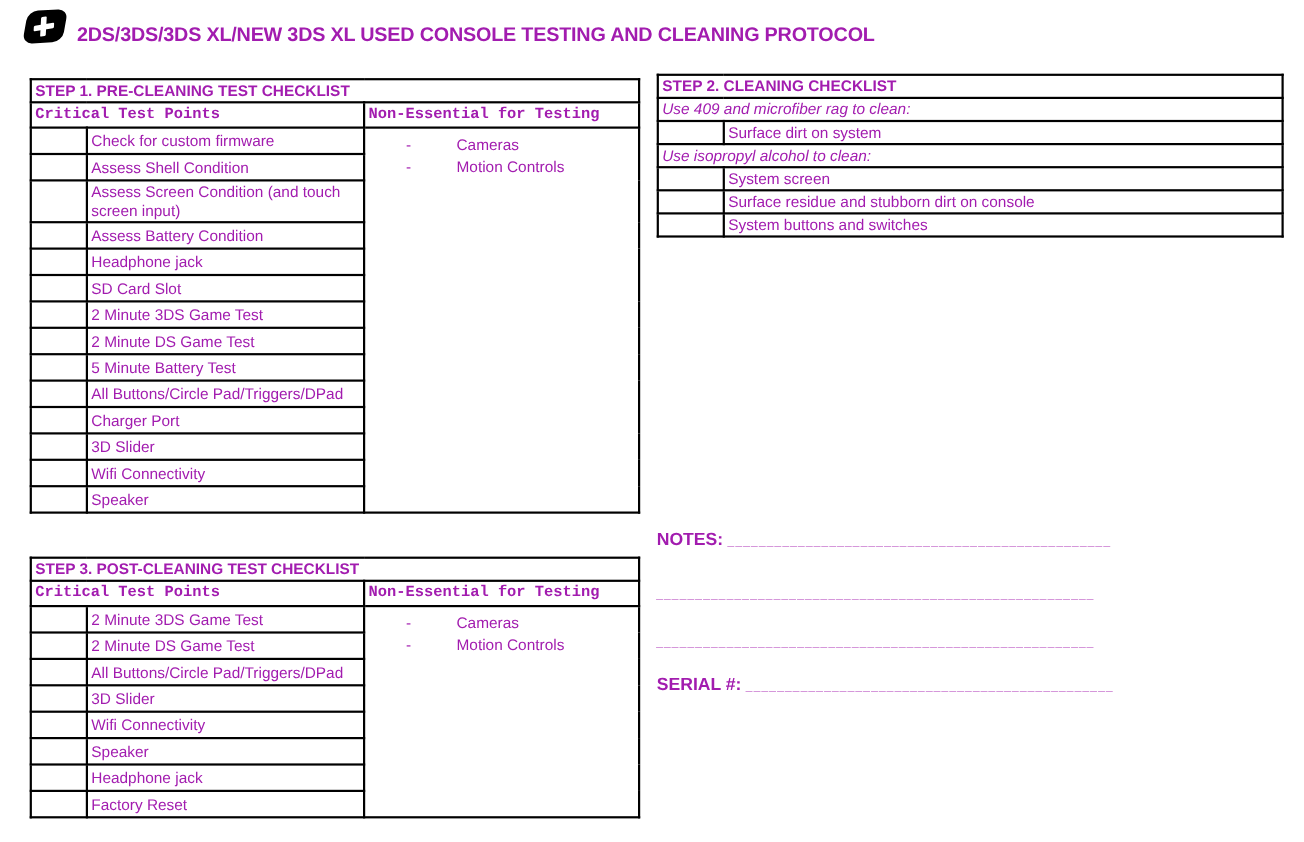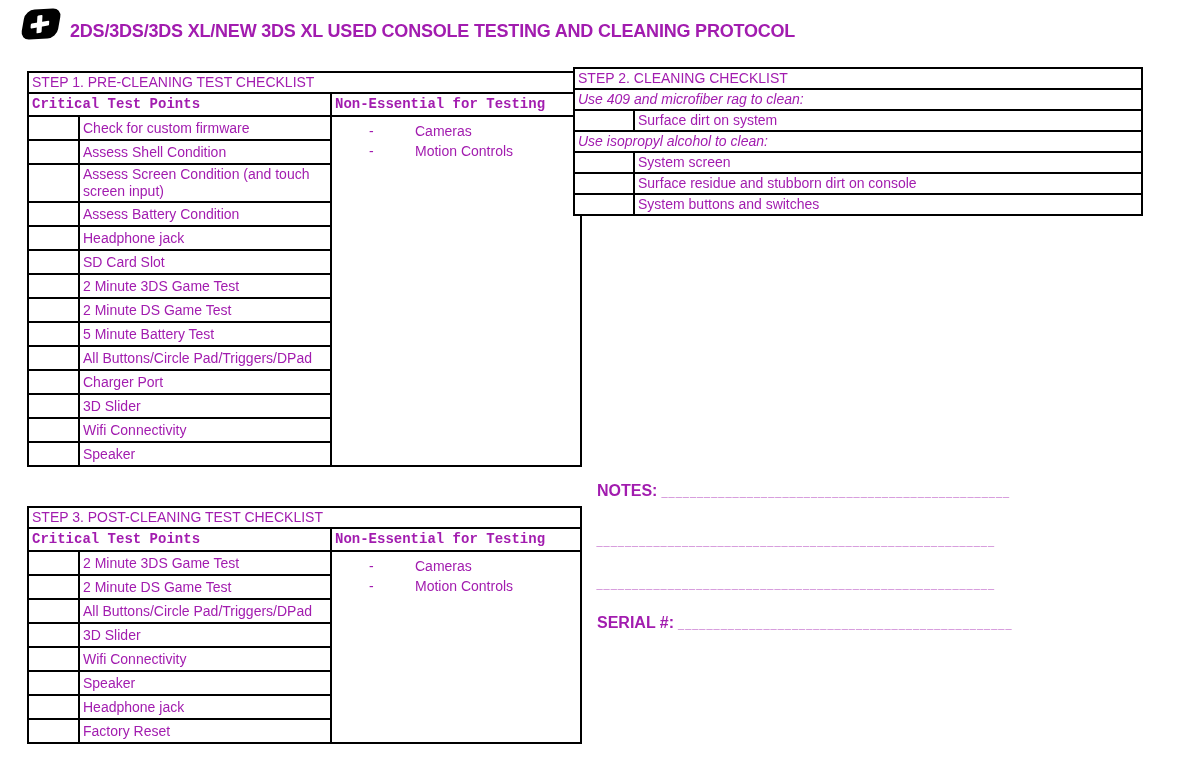--- a/index.html
+++ b/index.html
@@ -12,21 +12,21 @@
   .logo .bar{position:absolute;background:#fff;left:46%;top:50%;border-radius:1px;}
   .logo .bar.h{width:18px;height:5px;margin-left:-9px;margin-top:-2.5px;transform:rotate(-7deg);}
   .logo .bar.v{width:5px;height:18px;margin-left:-2.5px;margin-top:-9px;transform:rotate(-7deg);}
   .title{position:absolute;left:70px;top:21px;margin:0;font-size:18px;font-weight:bold;
          letter-spacing:-0.2px;white-space:nowrap;}
   .tester{position:absolute;left:27px;top:46px;font-size:15px;font-style:italic;white-space:nowrap;margin-top:35px;}
 
   
   .tbl{position:absolute;border-collapse:collapse;table-layout:fixed;font-size:14px;background:#fff;}
   .tbl td{border:2px solid #000;padding:1px 3px;line-height:17px;vertical-align:middle;overflow:hidden;}
-  .tbl .tbl-title{font-weight:normal;height:17px;}
+  .tbl .tbl-title{font-weight:bold;height:17px;}
   .tbl .col-head{font-weight:bold;height:19px;font-family:Liberation Mono, monospace;}
   .tbl .check{height:20px;}
   .tbl .item-label{height:20px;}
   .tbl .noness{vertical-align:top;padding-top:4px;}
   .bullet{display:flex;padding-left:34px;line-height:20px;}
   .bullet .dash{width:46px;}
   #step2-table .check,#step2-table .item-label{height:16px;}
   #step2-table .instruction{font-style:italic;height:16px;}
 
   
@@ -127,21 +127,21 @@
           <td class="check"></td>
           <td class="item-label">Wifi Connectivity</td>
         </tr>
         <tr>
           <td class="check"></td>
           <td class="item-label">Speaker</td>
         </tr>
       </tbody>
   </table>
 
-  <table class="tbl" id="step2-table" style="left:573px;top:67px;width:568px;">
+  <table class="tbl" id="step2-table" style="left:597px;top:67px;width:568px;">
     <colgroup>
         <col style="width:60px">
         <col style="width:508px">
       </colgroup>
     <tbody>
         <tr>
           <td class="tbl-title" colspan="2">STEP 2. CLEANING CHECKLIST</td>
         </tr>
         <tr>
           <td class="instruction" colspan="2">Use 409 and microfiber rag to clean:</td>

